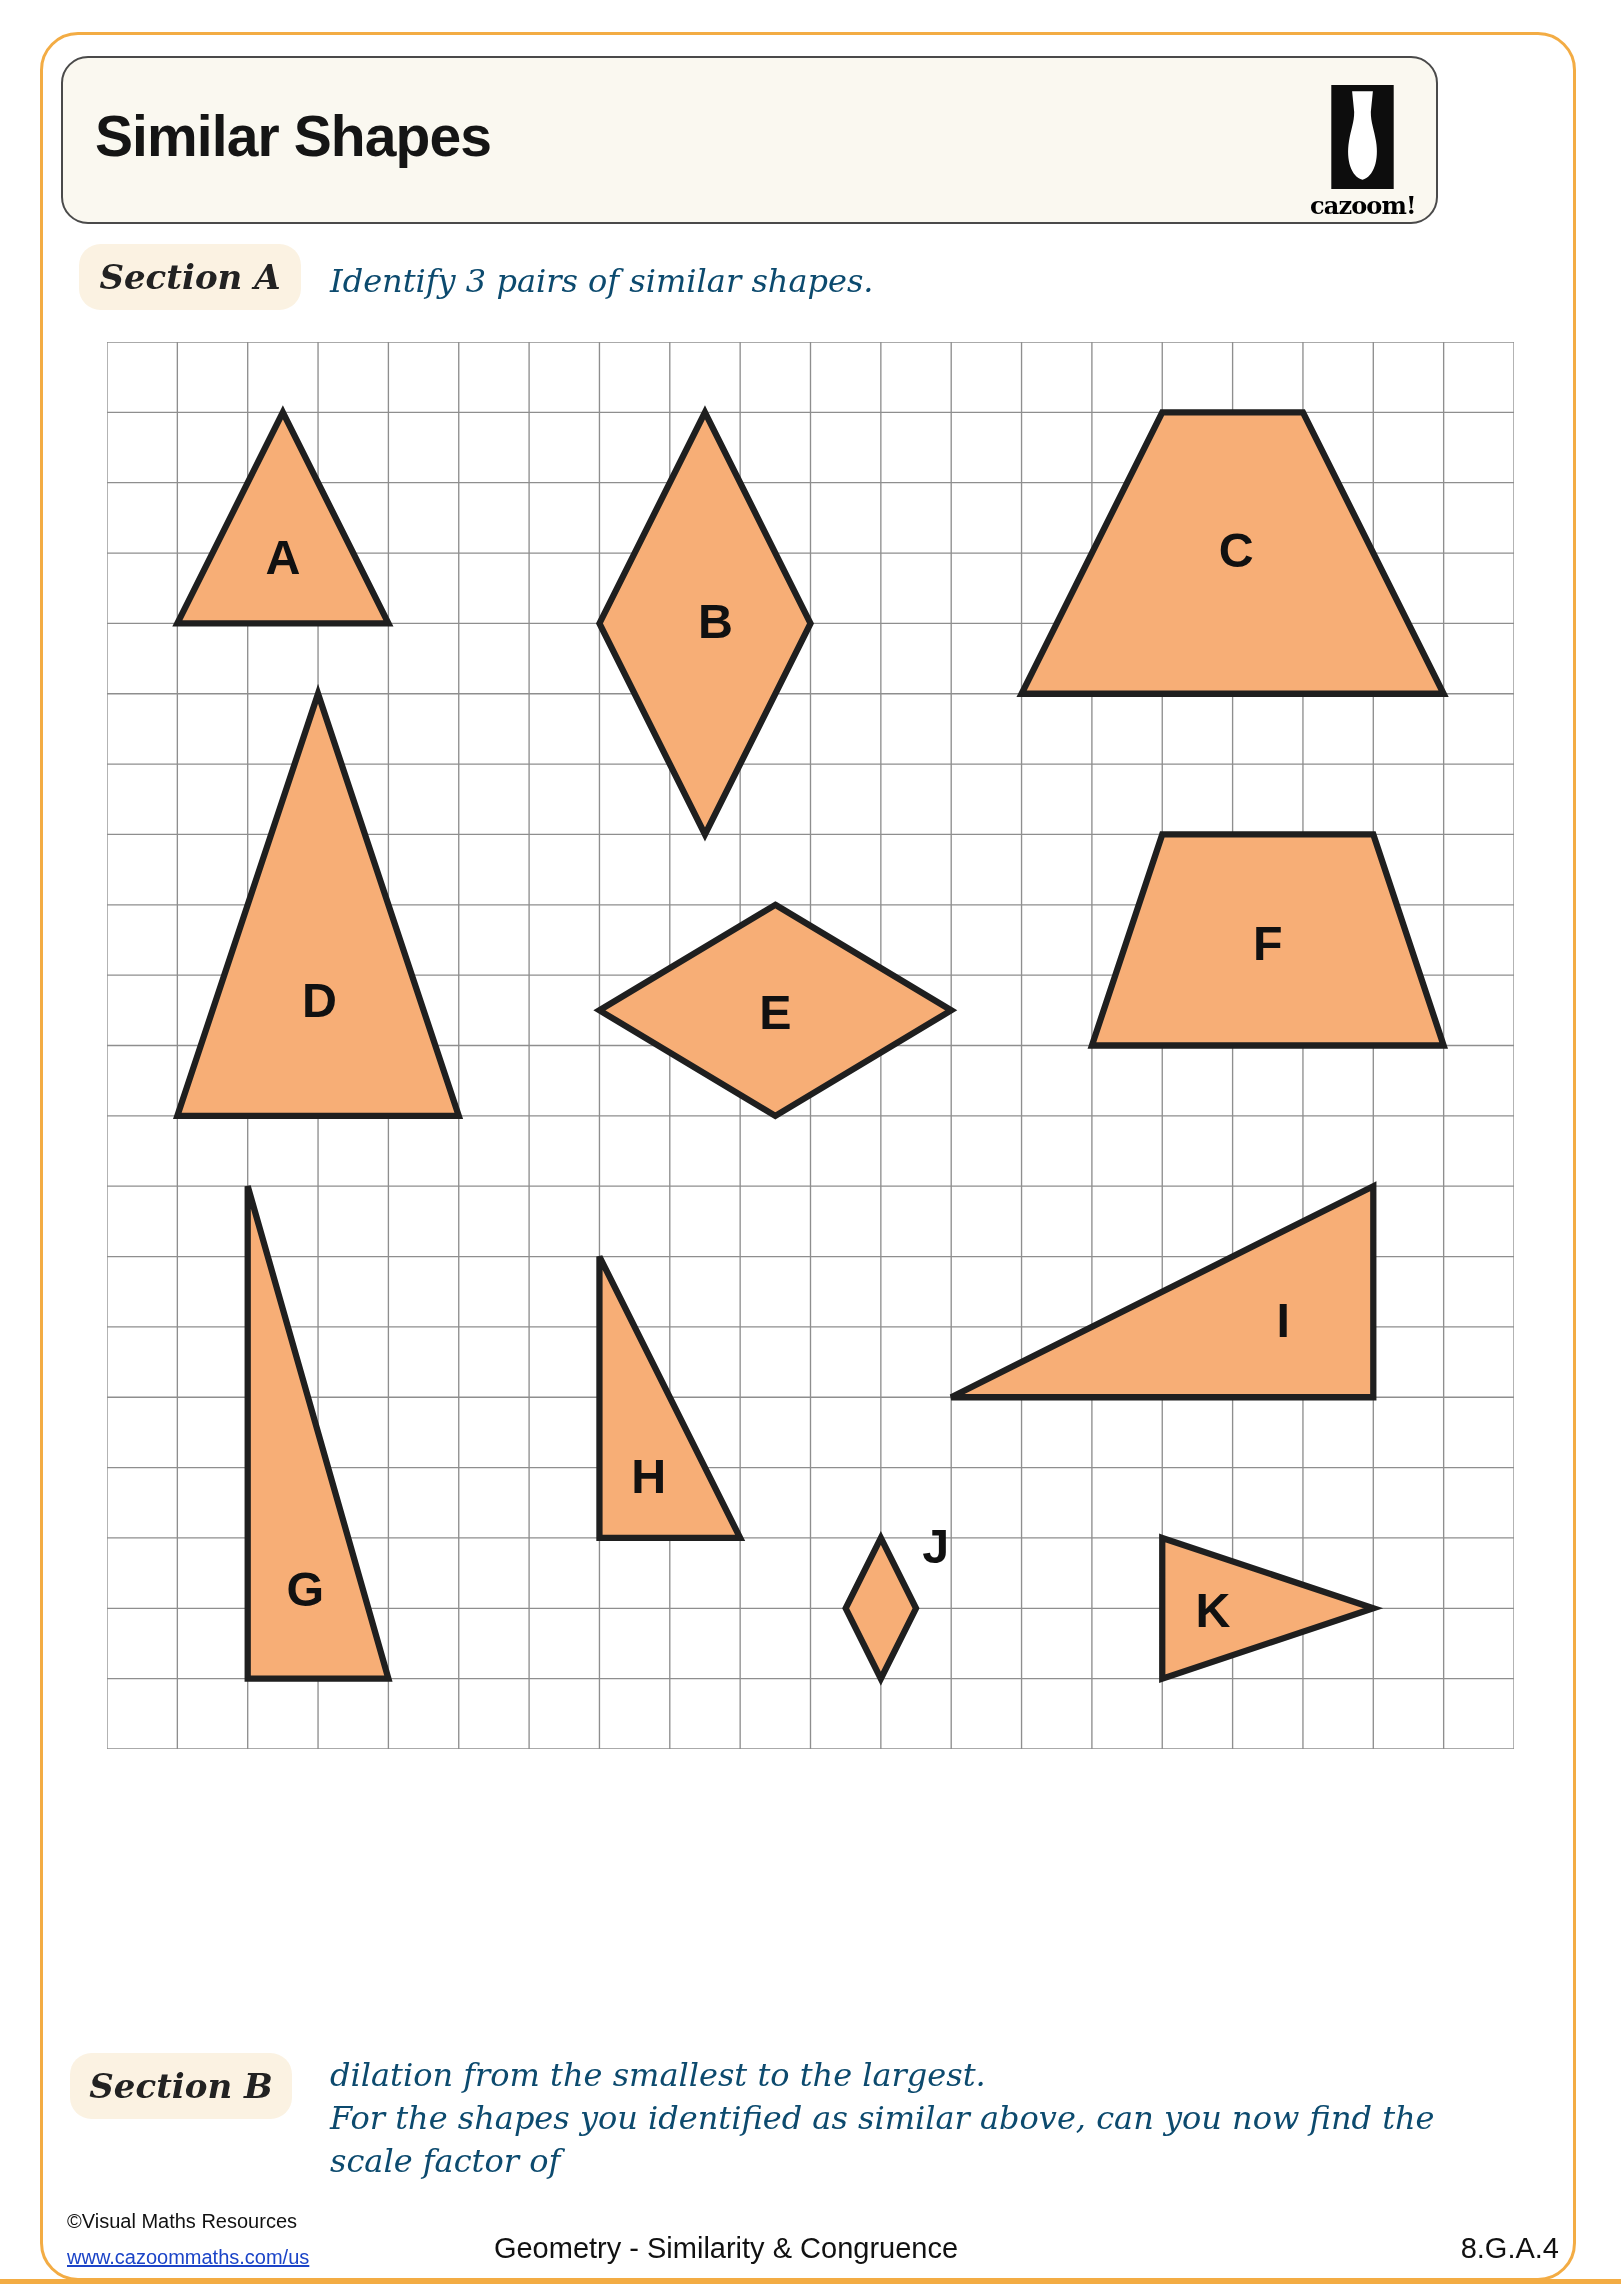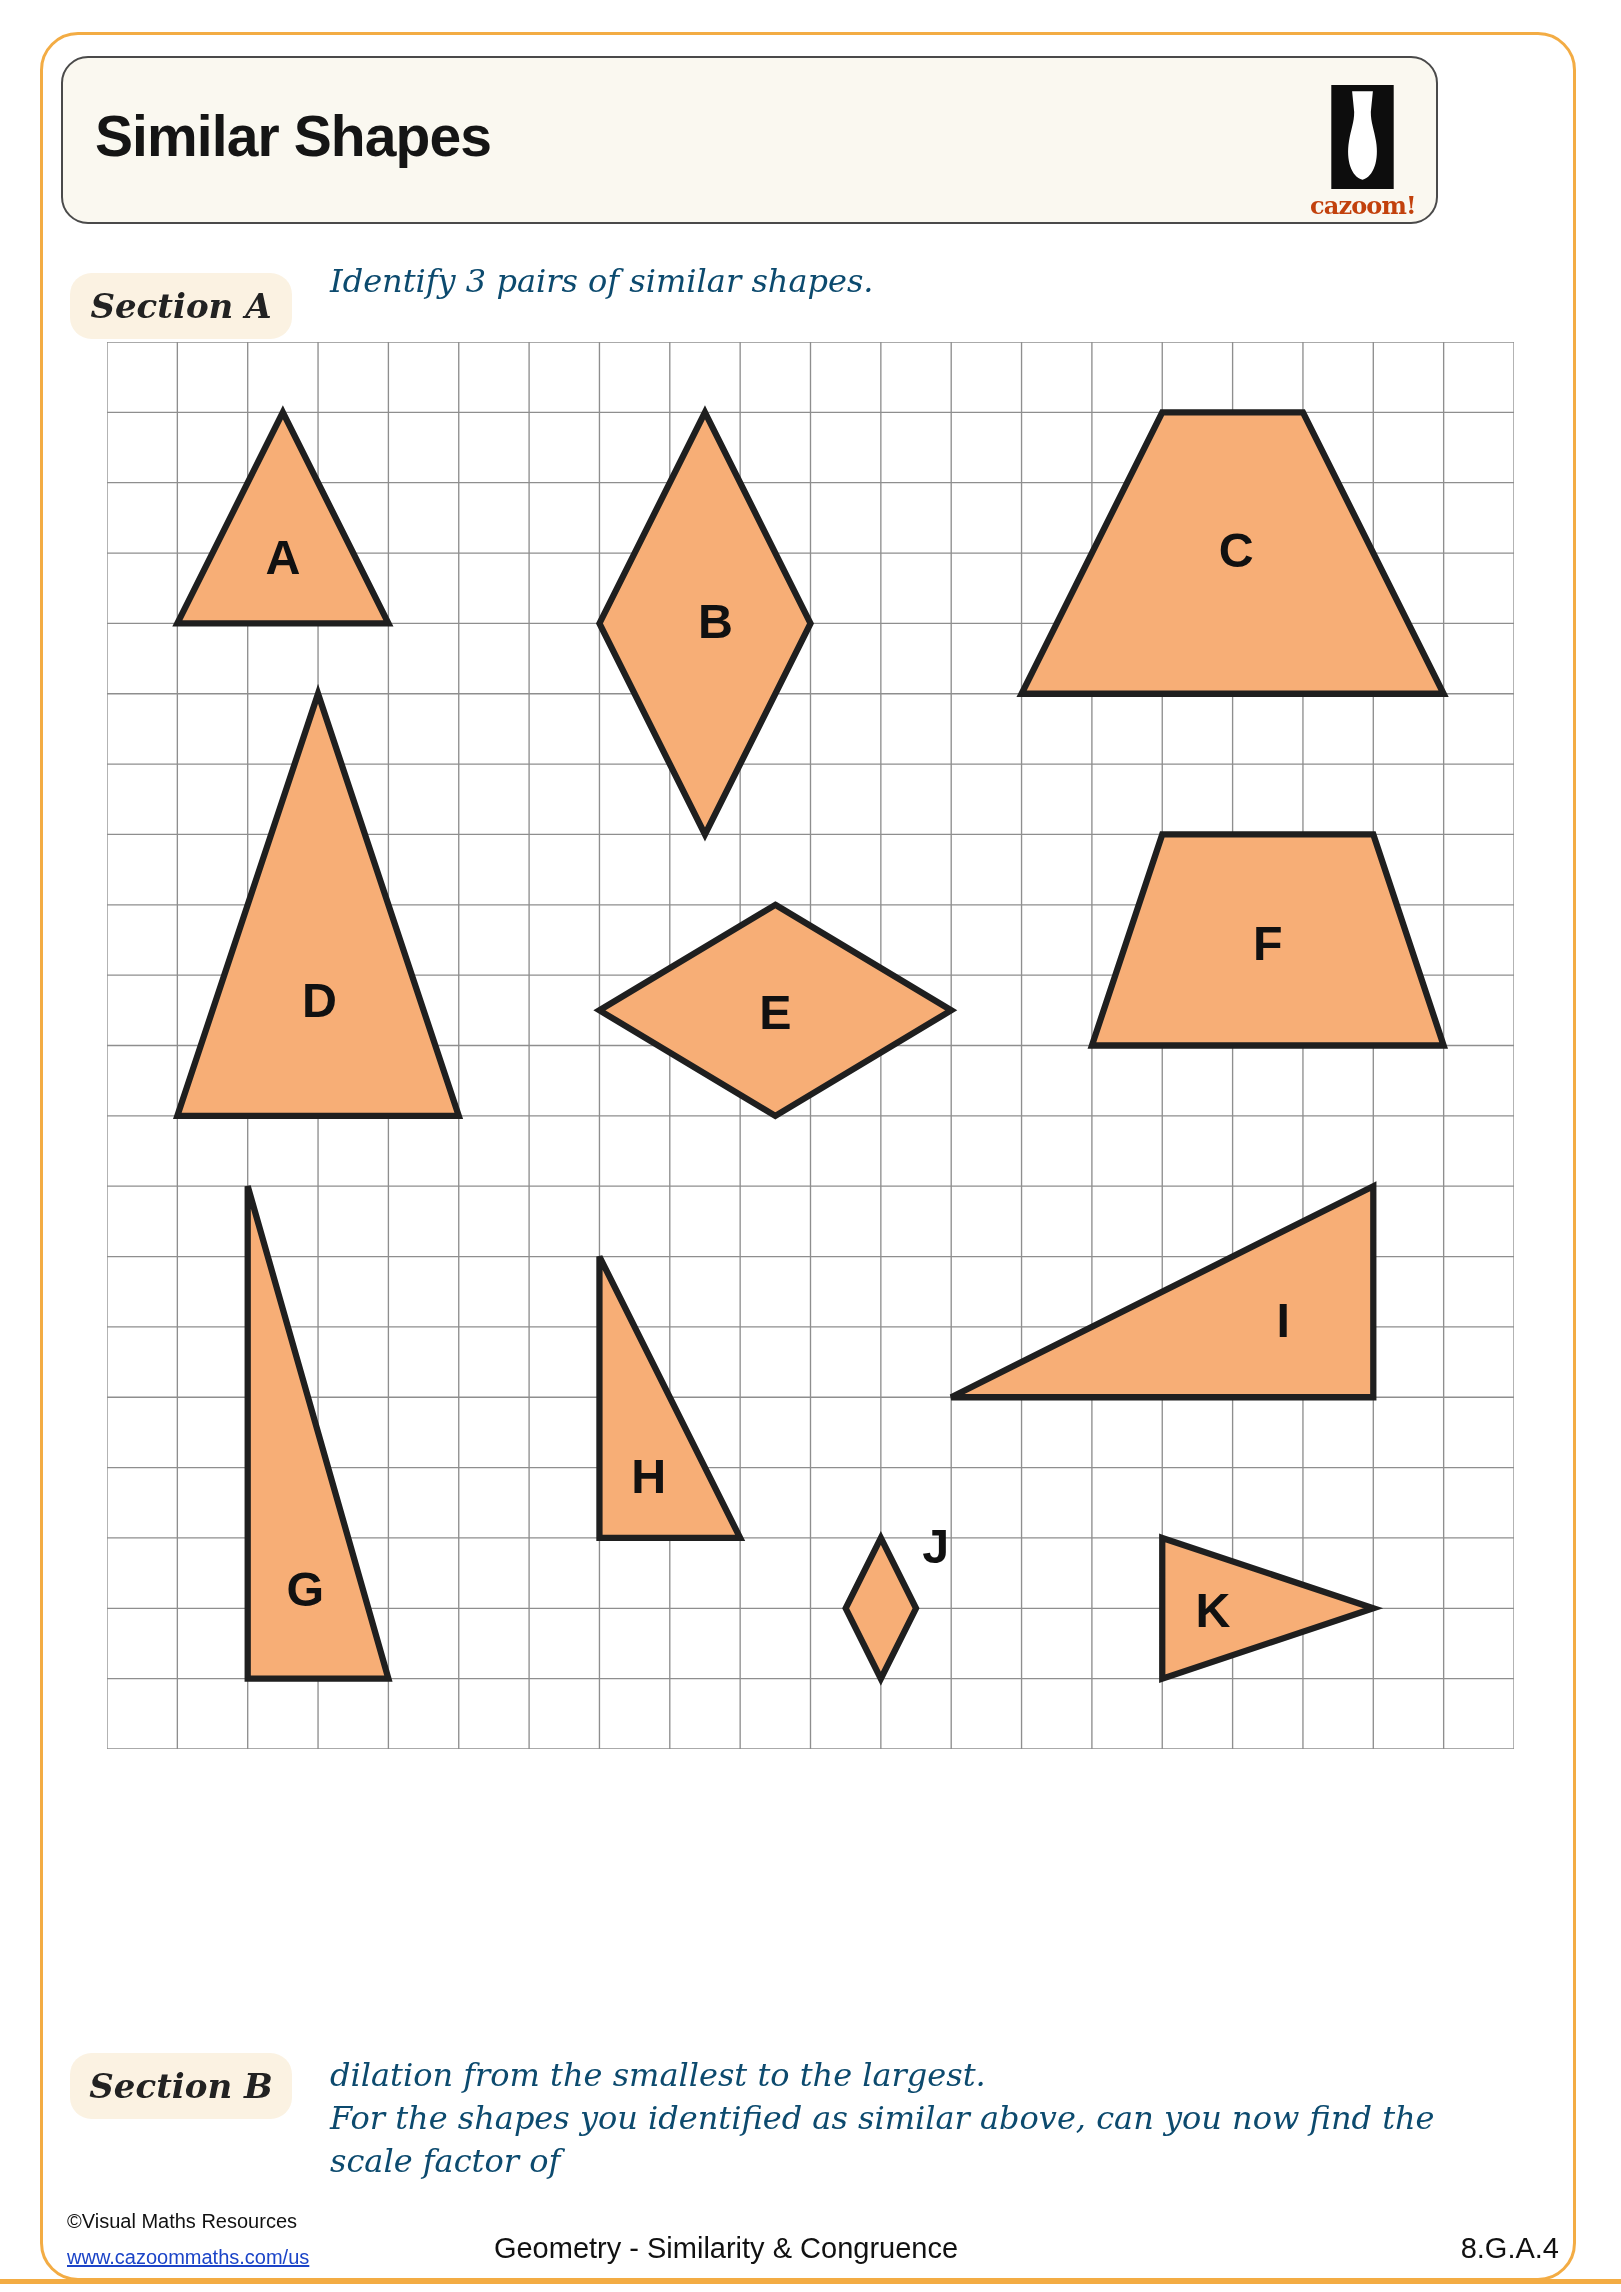--- a/index.html
+++ b/index.html
@@ -3,24 +3,24 @@
 <meta charset="utf-8">
 <style>
   html,body{margin:0;padding:0;background:#ffffff;}
   body{width:1622px;height:2293px;position:relative;font-family:"Liberation Sans",sans-serif;overflow:hidden;}
   .outer-border{position:absolute;left:40px;top:32px;width:1536px;height:2249px;border:3.6px solid #F3AC44;border-radius:38px;box-sizing:border-box;}
   .bottom-bar{position:absolute;left:0;top:2279px;width:1622px;height:5.4px;background:#F3AC44;}
   .title-box{position:absolute;left:61px;top:56px;width:1377px;height:168px;background:#FAF8F0;border:2.7px solid #4A4A4A;border-radius:27px;box-sizing:border-box;}
   .page-title{position:absolute;left:32px;top:45px;font-size:57px;font-weight:700;letter-spacing:-0.9px;color:#151515;margin:0;}
   .logo{position:absolute;right:19.7px;top:27px;width:107px;text-align:center;}
   .logo-box{width:63px;height:104px;margin:0 auto;}
-  .logo-word{font-family:"DejaVu Serif","Liberation Serif",serif;font-weight:700;font-size:24px;color:#c2410c;letter-spacing:-0.9px;margin-top:1.8px;}
+  .logo-word{font-family:"DejaVu Serif","Liberation Serif",serif;font-weight:700;font-size:24px;color:#000000;letter-spacing:-0.9px;margin-top:1.8px;}
   .pill{position:absolute;width:222px;height:66px;background:#FBF2E2;border-radius:21.5px;display:flex;align-items:center;justify-content:center;
         font-family:"DejaVu Serif","Liberation Serif",serif;font-style:italic;font-weight:700;font-size:34px;color:#222;}
-  .pill-a{left:70px;top:244px;margin-top:29px;}
+  .pill-a{left:79px;top:244px;}
   .pill-b{left:70px;top:2053px;}
   .instruction{font-family:"DejaVu Serif","Liberation Serif",serif;font-style:italic;font-size:32px;color:#0c4a6e;line-height:43px;}
   .instr-a{position:absolute;left:330px;top:260px;}
   .instr-b{position:absolute;left:330px;top:2054px;width:1182px;}
   #grid-svg{position:absolute;left:107px;top:342px;}
   .footer-left{position:absolute;left:67px;top:2203px;font-size:20px;color:#111;line-height:36px;}
   .footer-link{color:#1B44C8;text-decoration:underline;}
   .footer-center{position:absolute;left:0;top:2232px;width:1452px;text-align:center;font-size:29px;color:#111;}
   .footer-right{position:absolute;right:63px;top:2232px;font-size:29px;color:#111;}
 </style>

